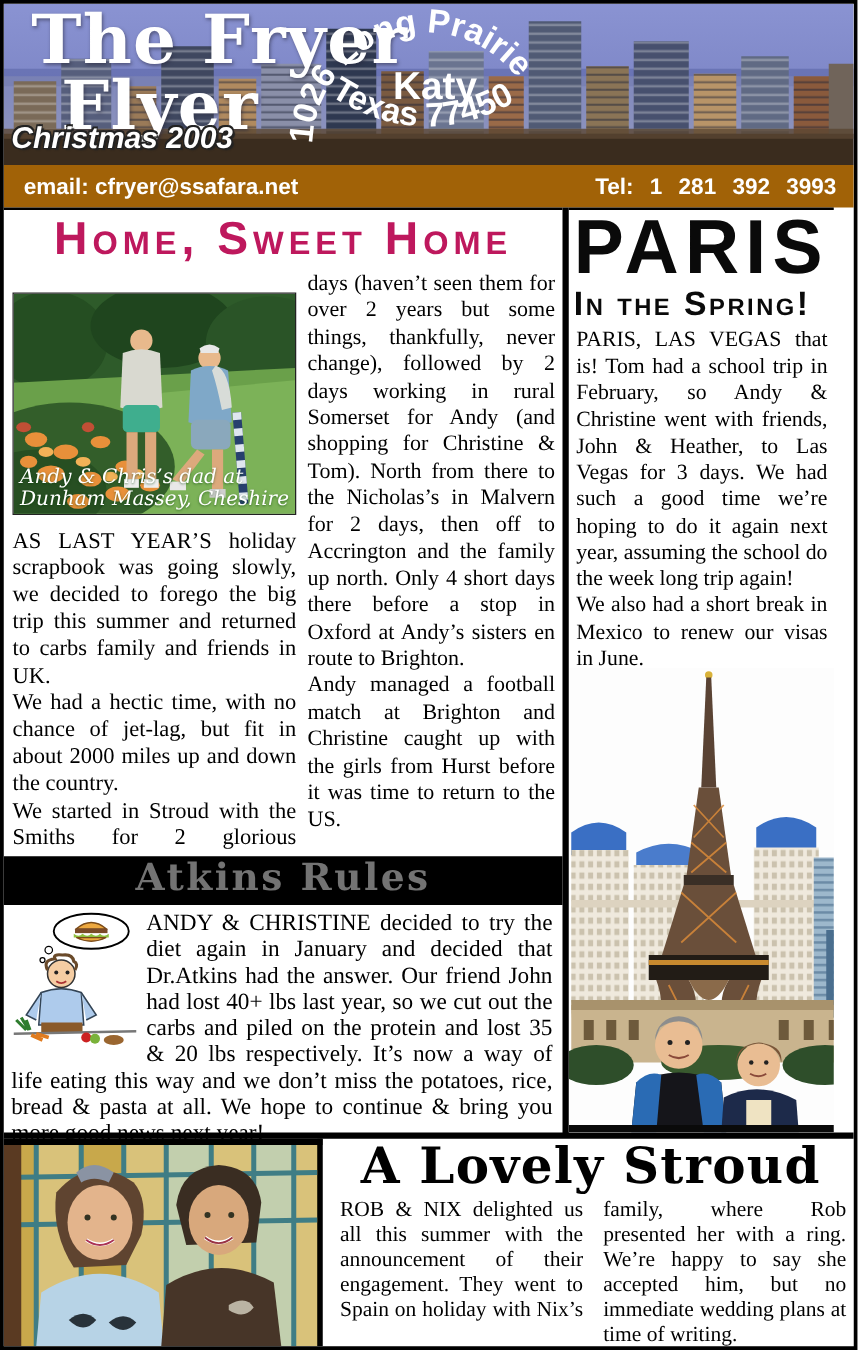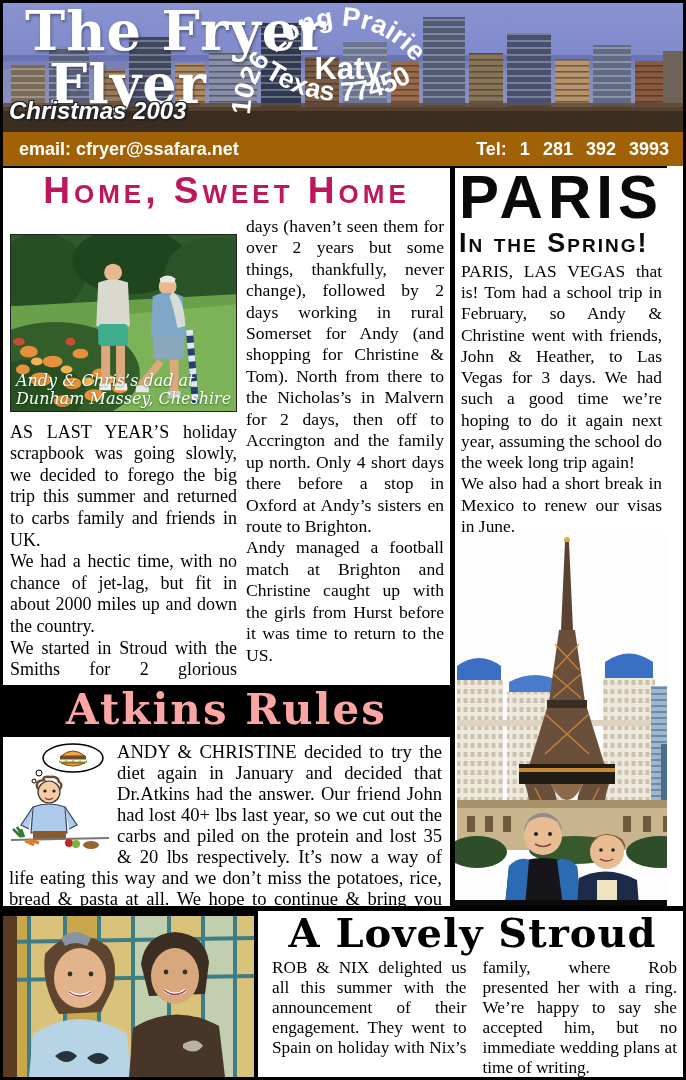--- a/index.html
+++ b/index.html
@@ -51,22 +51,22 @@
     position:absolute;left:5px;bottom:2px;color:#fff;font-style:italic;
     font-family:"DejaVu Serif",serif;font-size:16px;line-height:1.15;text-shadow:0 1px 2px rgba(0,60,0,.6);
   }
   .body-text p{margin:0;text-align:justify;font-size:18px;line-height:1.2;}
   .home-colA .body-text{margin-top:10px;}
   .cont{text-align-last:justify;}
   .home-colB .body-text p{font-size:17.6px;line-height:1.22;}
   
   .atkins{position:absolute;left:0;top:682px;width:447px;height:221px;}
   .bar-head{
-    background:#000;color:#fca5a5;text-align:center;
-    font-family:"DejaVu Serif",serif;font-weight:bold;font-size:42px;line-height:1.15;
+    background:#000;color:#737373;text-align:center;
+    font-family:"DejaVu Serif",serif;font-weight:bold;font-size:30px;line-height:1.15;
     padding:1px 0 3px 0;letter-spacing:2px;
   }
   .atkins-body{padding:4px 8px 0 6px;font-size:18.6px;line-height:1.13;text-align:justify;}
   .atkins-body p{margin:0;}
   .clipart{float:left;width:102px;height:110px;margin:0 6px 0 0;}
   
   .paris{position:absolute;left:452px;top:163px;width:212px;height:740px;box-sizing:border-box;border-top:2px solid #000;overflow:hidden;}
   .paris-head{
     font-family:"Liberation Sans",sans-serif;font-weight:bold;font-size:60px;letter-spacing:5px;
     line-height:1.0;text-align:center;transform:scaleY(1.02);color:#0a0a0a;

